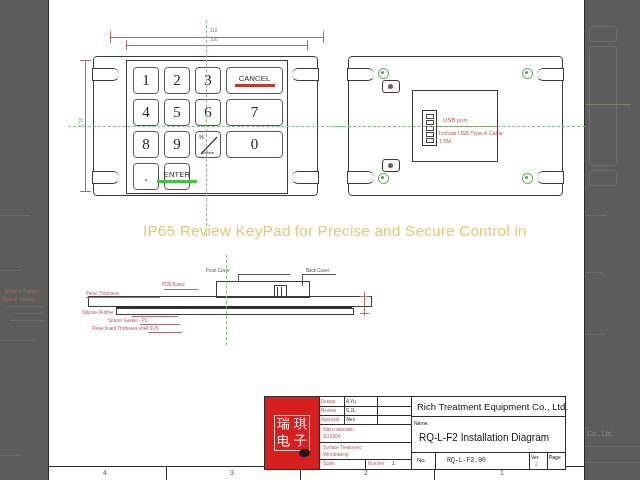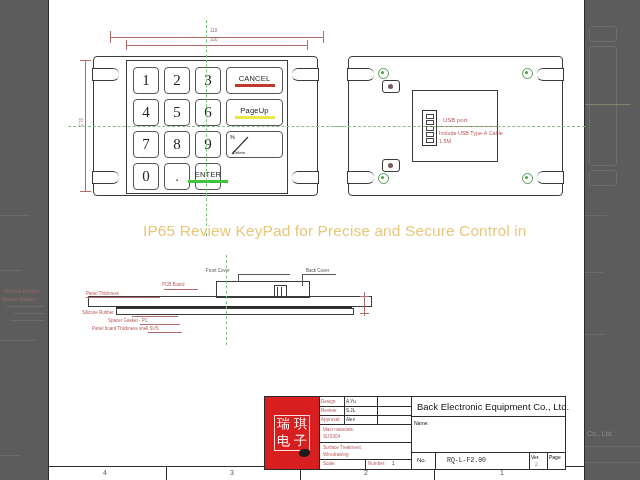--- a/index.html
+++ b/index.html
@@ -194,24 +194,20 @@
 
           <div class="key">
             <span class="num">4</span>
             </div>
           <div class="key">
             <span class="num">5</span>
             </div>
           <div class="key">
             <span class="num">6</span>
             </div>
-          <div class="key">
-            <span class="fn">PageUp</span>
-            <span class="ul yel"></span>
-            </div>
 
           <div class="key">
             <span class="num">7</span>
             </div>
           <div class="key">
             <span class="num">8</span>
             </div>
           <div class="key">
             <span class="num">9</span>
             </div>
@@ -359,22 +355,23 @@
       <div class="tb-label" style="left:58px;top:64px;">Scale:</div>
       <div class="tb-label" style="left:103px;top:64px;">Number:</div>
       <div class="tb-val" style="left:127px;top:64px;">1</div>
 
       <div class="sheet-b" style="left:146px;top:19px;width:154px;height:1px;"></div>
       <div class="sheet-b" style="left:146px;top:55px;width:154px;height:1px;"></div>
       <div class="sheet-b" style="left:170px;top:55px;width:1px;height:17px;"></div>
       <div class="sheet-b" style="left:264px;top:55px;width:1px;height:17px;"></div>
       <div class="sheet-b" style="left:282px;top:55px;width:1px;height:17px;"></div>
 
-      <div class="tb-co" style="left:152px;top:4px;">Back Electronic Equipment Co., Ltd.</div>
+      <div class="tb-co" style="left:152px;top:4px;">Rich Treatment Equipment Co., Ltd.</div>
       <div class="tb-name-lbl" style="left:149px;top:23px;">Name:</div>
+      <div class="tb-title" style="left:154px;top:35px;">RQ-L-F2 Installation Diagram</div>
       <div class="tb-no" style="left:152px;top:60px;">No.</div>
       <div class="tb-dwg" style="left:182px;top:60px;">RQ-L-F2.00</div>
       <div class="tb-vp" style="left:266px;top:57px;">Ver.</div>
       <div class="tb-vp" style="left:270px;top:64px;color:#888;">2</div>
       <div class="tb-vp" style="left:284px;top:57px;">Page</div>
       <div class="tb-vp" style="left:288px;top:64px;"></div>
     </div>
 
   </div>
 </div>

